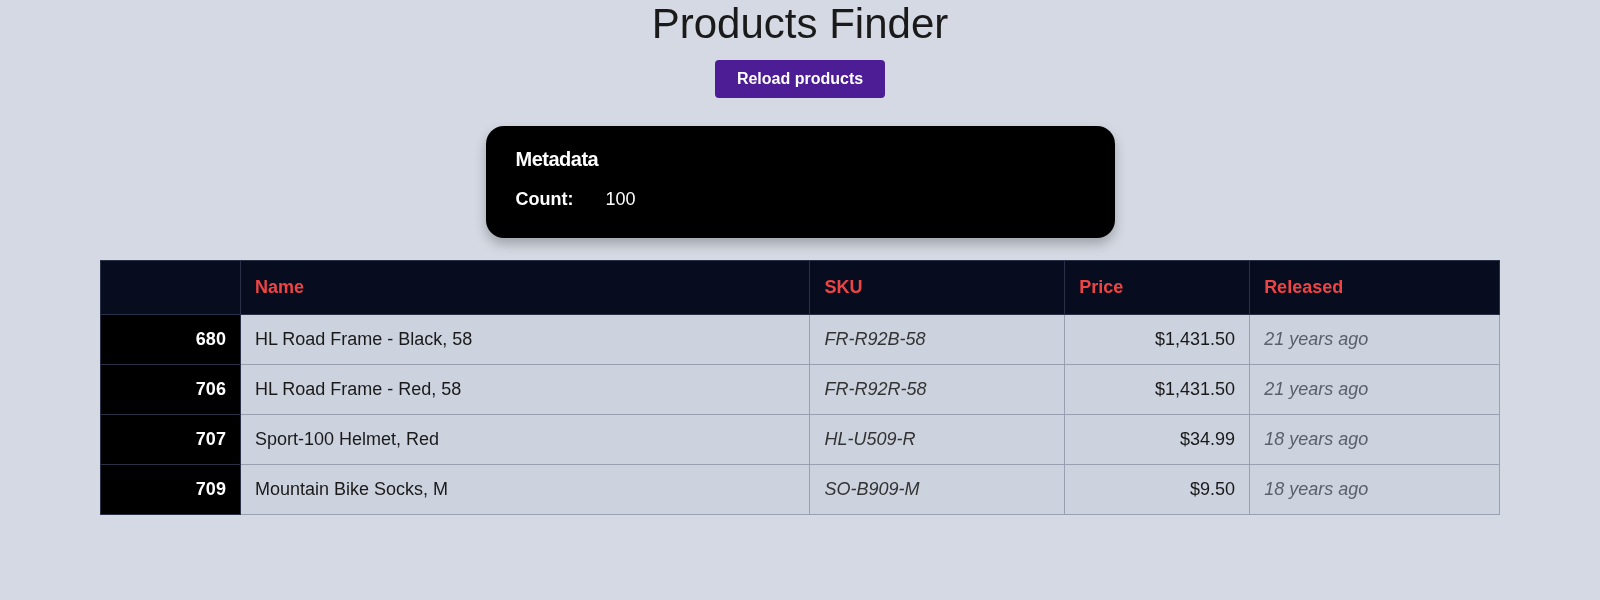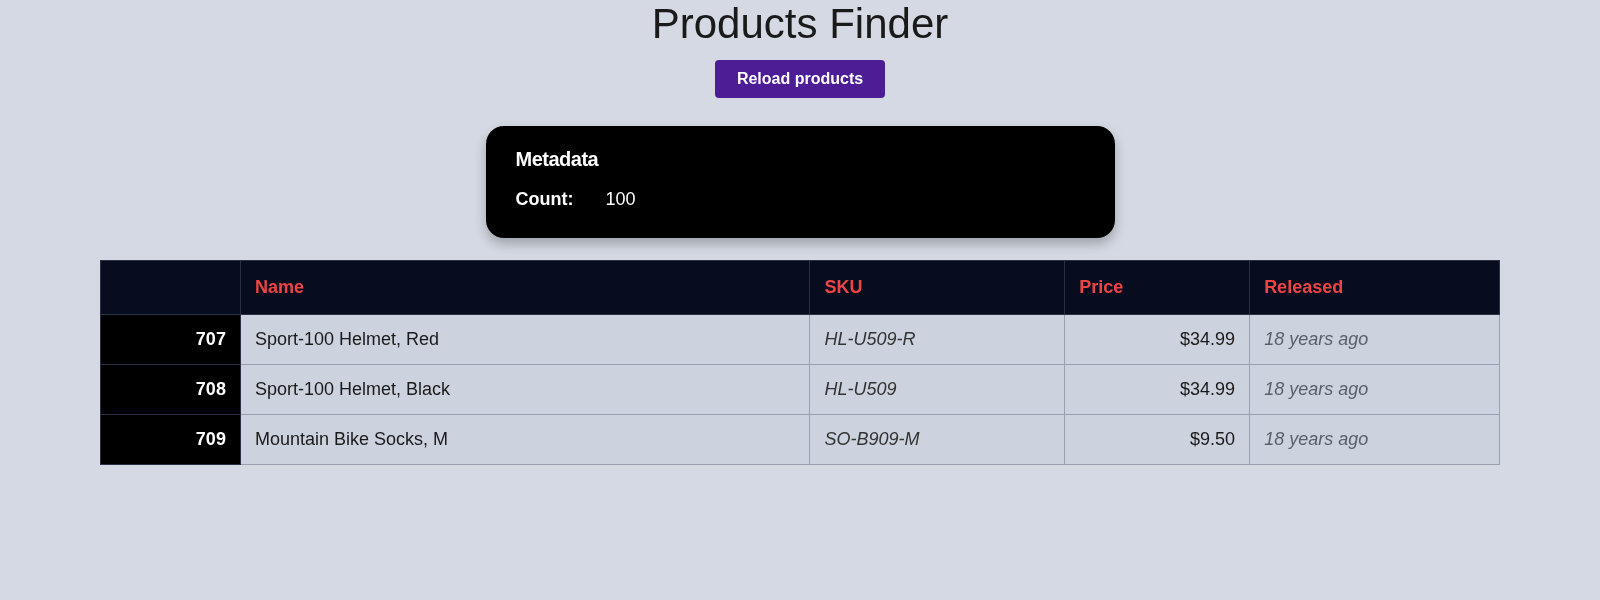--- a/index.html
+++ b/index.html
@@ -145,30 +145,37 @@
       <tr>
         <th class="col-id"></th>
         <th class="col-name">Name</th>
         <th class="col-sku">SKU</th>
         <th class="col-price">Price</th>
         <th class="col-released">Released</th>
       </tr>
     </thead>
     <tbody>
       <tr>
+        <td class="cell-id">680</td>
+        <td class="cell-name">HL Road Frame - Black, 58</td>
+        <td class="cell-sku">FR-R92B-58</td>
+        <td class="cell-price">$1,431.50</td>
+        <td class="cell-released">21 years ago</td>
+      </tr>
+      <tr>
+        <td class="cell-id">706</td>
+        <td class="cell-name">HL Road Frame - Red, 58</td>
+        <td class="cell-sku">FR-R92R-58</td>
+        <td class="cell-price">$1,431.50</td>
+        <td class="cell-released">21 years ago</td>
+      </tr>
+      <tr>
         <td class="cell-id">707</td>
         <td class="cell-name">Sport-100 Helmet, Red</td>
         <td class="cell-sku">HL-U509-R</td>
-        <td class="cell-price">$34.99</td>
-        <td class="cell-released">18 years ago</td>
-      </tr>
-      <tr>
-        <td class="cell-id">708</td>
-        <td class="cell-name">Sport-100 Helmet, Black</td>
-        <td class="cell-sku">HL-U509</td>
         <td class="cell-price">$34.99</td>
         <td class="cell-released">18 years ago</td>
       </tr>
       <tr>
         <td class="cell-id">709</td>
         <td class="cell-name">Mountain Bike Socks, M</td>
         <td class="cell-sku">SO-B909-M</td>
         <td class="cell-price">$9.50</td>
         <td class="cell-released">18 years ago</td>
       </tr>

